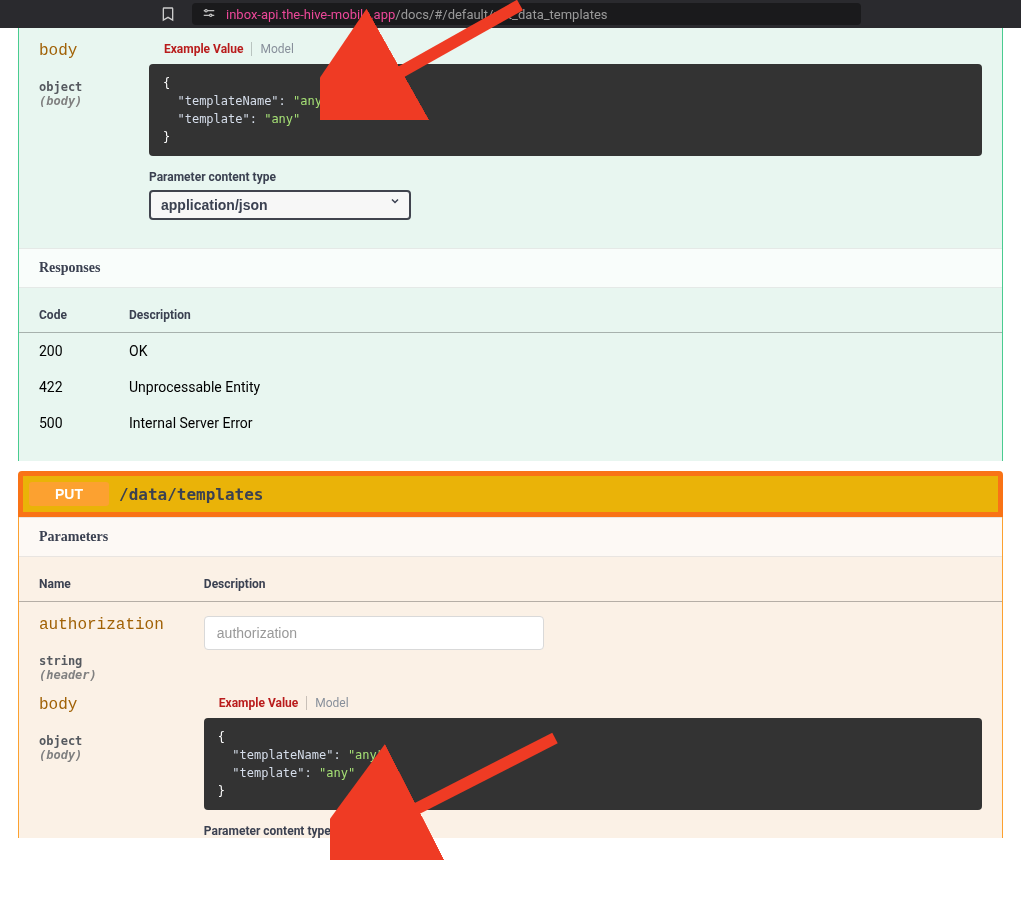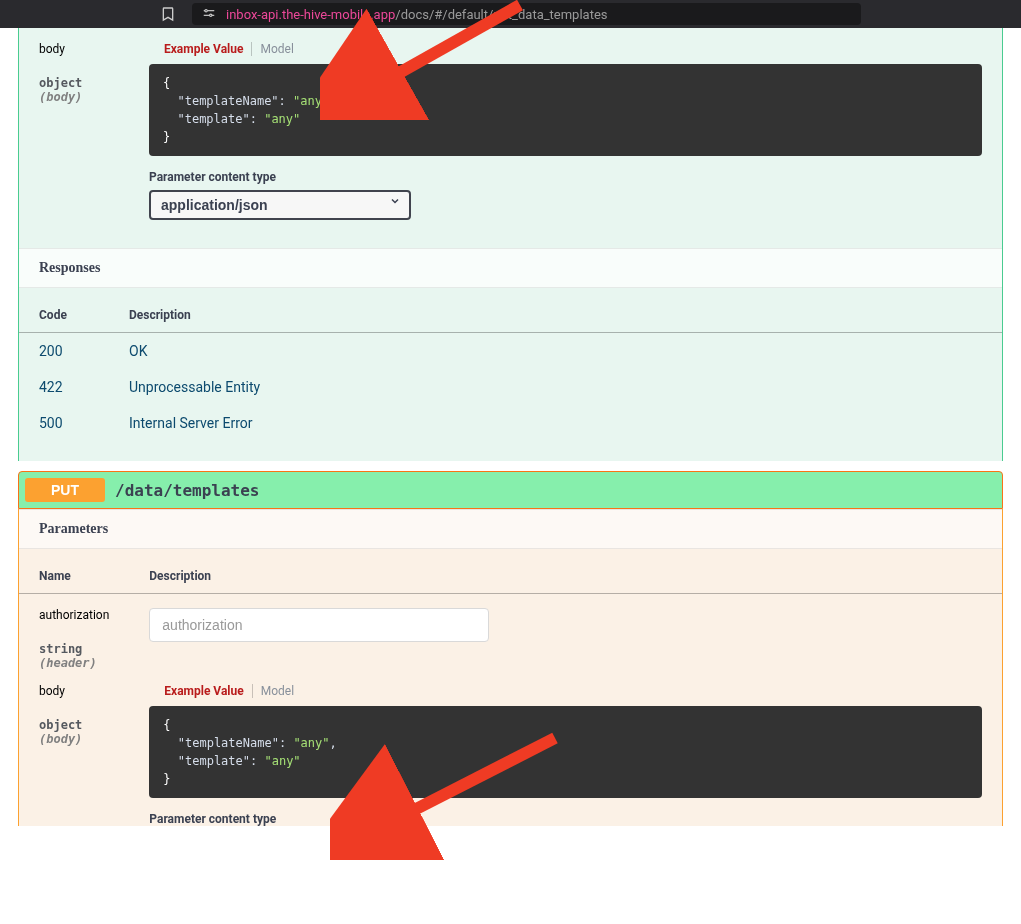--- a/index.html
+++ b/index.html
@@ -82,23 +82,24 @@
     color: #3b4151;
     padding: 20px 20px 10px 20px;
     border-bottom: 1px solid rgba(0,0,0,0.15);
   }
   .params-table td {
     vertical-align: top;
     padding: 14px 20px 0 20px;
   }
   .param-name-col { width: 110px; }
   .param-name {
-    font-size: 12px;
+    font-size: 16px;
     font-weight: 400;
-    color: #000000;
+    color: #a16207;
+    font-family: Liberation Mono, monospace;
   }
   .param-type {
     font-family: Menlo, Monaco, Consolas, monospace;
     font-size: 12px;
     font-weight: 700;
     color: #55595f;
     margin-top: 20px;
   }
   .param-in {
     font-family: Menlo, Monaco, Consolas, monospace;
@@ -181,34 +182,34 @@
     text-align: left;
     font-size: 12px;
     font-weight: 700;
     color: #3b4151;
     padding: 20px 20px 10px 20px;
     border-bottom: 1px solid rgba(0,0,0,0.15);
   }
   .responses-table td {
     padding: 10px 20px;
     font-size: 14px;
-    color: #0c4a6e;
+    color: #000000;
     vertical-align: middle;
   }
   .code-col { width: 90px; font-size: 14px; }
   .resp-desc { font-size: 15px; }
 
   .spacer { height: 28px; }
 
   
   .op-summary {
     margin: 10px 18px 0 18px;
-    border: 1px solid #f97316;
+    border: 5px solid #f97316;
     border-radius: 4px 4px 0 0;
-    background: #86efac;
+    background: #eab308;
     padding: 6px 6px;
     display: flex;
     align-items: center;
     gap: 10px;
   }
   .method-badge {
     background: #fca130;
     color: #fff;
     font-weight: 700;
     font-size: 14px;

